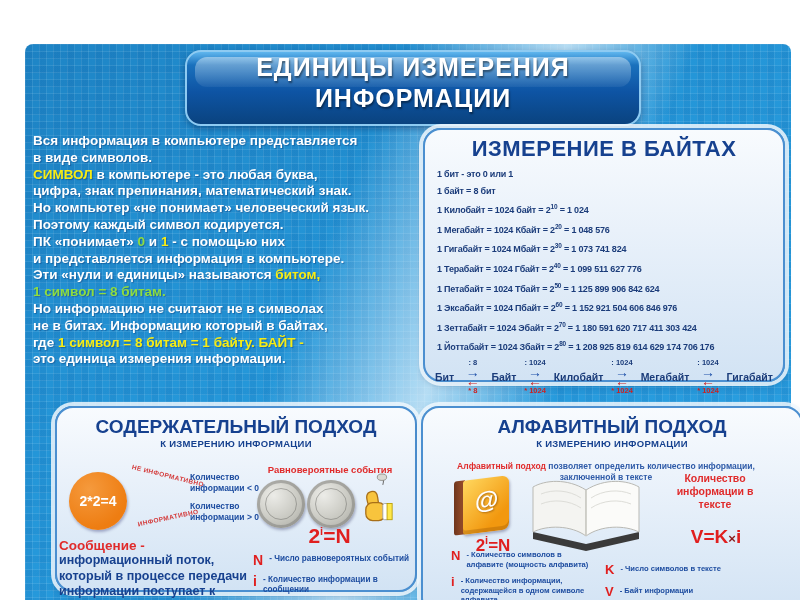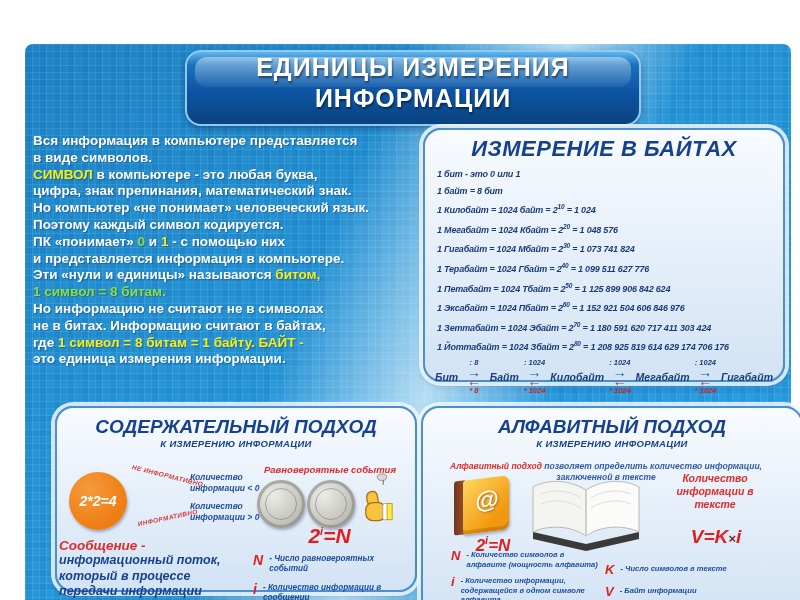--- a/index.html
+++ b/index.html
@@ -36,21 +36,21 @@
     text-shadow:1px 1px 1px rgba(0,30,90,.35); }
   .seg-w { color:#ffffff; }
   .seg-y { color:#f7ec13; }
   .seg-g { color:#8fdc3f; }
 
   
   .panel { position:absolute;
     background:linear-gradient(180deg,#f8fbfe 0%, #e9f1fa 40%, #d2e3f4 100%);
     border:2px solid #4b8fd0; border-radius:18px;
     box-shadow:0 0 0 4px rgba(240,248,254,.85), 0 3px 7px rgba(0,40,90,.35); }
-  .panel .inner { position:absolute; inset:0;font-style:italic; }
+  .panel .inner { position:absolute; inset:0; }
   .panel-title { text-align:center; color:#16418f; font-weight:bold; }
   .panel-sub   { text-align:center; color:#16418f; font-weight:bold; font-size:9.5px; letter-spacing:.3px; }
 
   
   #bytes-panel { left:398px; top:84px; width:362px; height:254px; }
   #bytes-panel .panel-title { font-size:22px; letter-spacing:.5px; margin-top:6px; }
   #byte-lines { margin:4px 0 0 12px; }
   .byte-line { font-size:9px; font-weight:bold; color:#1b3c7a; line-height:16.6px;
     letter-spacing:-0.2px; white-space:nowrap; }
   .byte-line sup { font-size:6.5px; }
@@ -142,21 +142,21 @@
       <div class="intro-line"><span class="seg-w">в виде символов.</span></div>
       <div class="intro-line"><span class="seg-y">СИМВОЛ</span><span class="seg-w"> в компьютере - это любая буква,</span></div>
       <div class="intro-line"><span class="seg-w">цифра, знак препинания, математический знак.</span></div>
       <div class="intro-line"><span class="seg-w">Но компьютер «не понимает» человеческий язык.</span></div>
       <div class="intro-line"><span class="seg-w">Поэтому каждый символ кодируется.</span></div>
       <div class="intro-line"><span class="seg-w">ПК «понимает» </span><span class="seg-g">0</span><span class="seg-w"> и </span><span class="seg-y">1</span><span class="seg-w"> - с помощью них</span></div>
       <div class="intro-line"><span class="seg-w">и представляется информация в компьютере.</span></div>
       <div class="intro-line"><span class="seg-w">Эти «нули и единицы» называются </span><span class="seg-y">битом,</span></div>
       <div class="intro-line"><span class="seg-g">1 символ = 8 битам.</span></div>
       <div class="intro-line"><span class="seg-w">Но информацию не считают не в символах</span></div>
-      <div class="intro-line"><span class="seg-w">не в битах. Информацию считают в байтах,</span></div>
+      <div class="intro-line"><span class="seg-w">не в битах. Информацию который в байтах,</span></div>
       <div class="intro-line"><span class="seg-w">где </span><span class="seg-y">1 символ = 8 битам = 1 байту. БАЙТ -</span></div>
       <div class="intro-line"><span class="seg-w">это единица измерения информации.</span></div>
     </div>
 
   <div id="bytes-panel" class="panel">
     <div class="inner">
       <div class="panel-title">ИЗМЕРЕНИЕ В БАЙТАХ</div>
       <div id="byte-lines">
           <div class="byte-line">1 бит - это 0 или 1</div>
           <div class="byte-line">1 байт = 8 бит</div>

